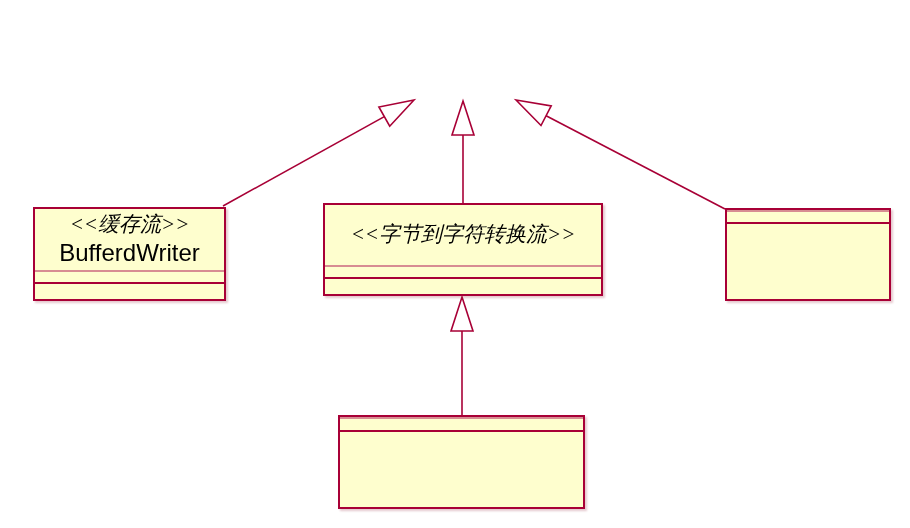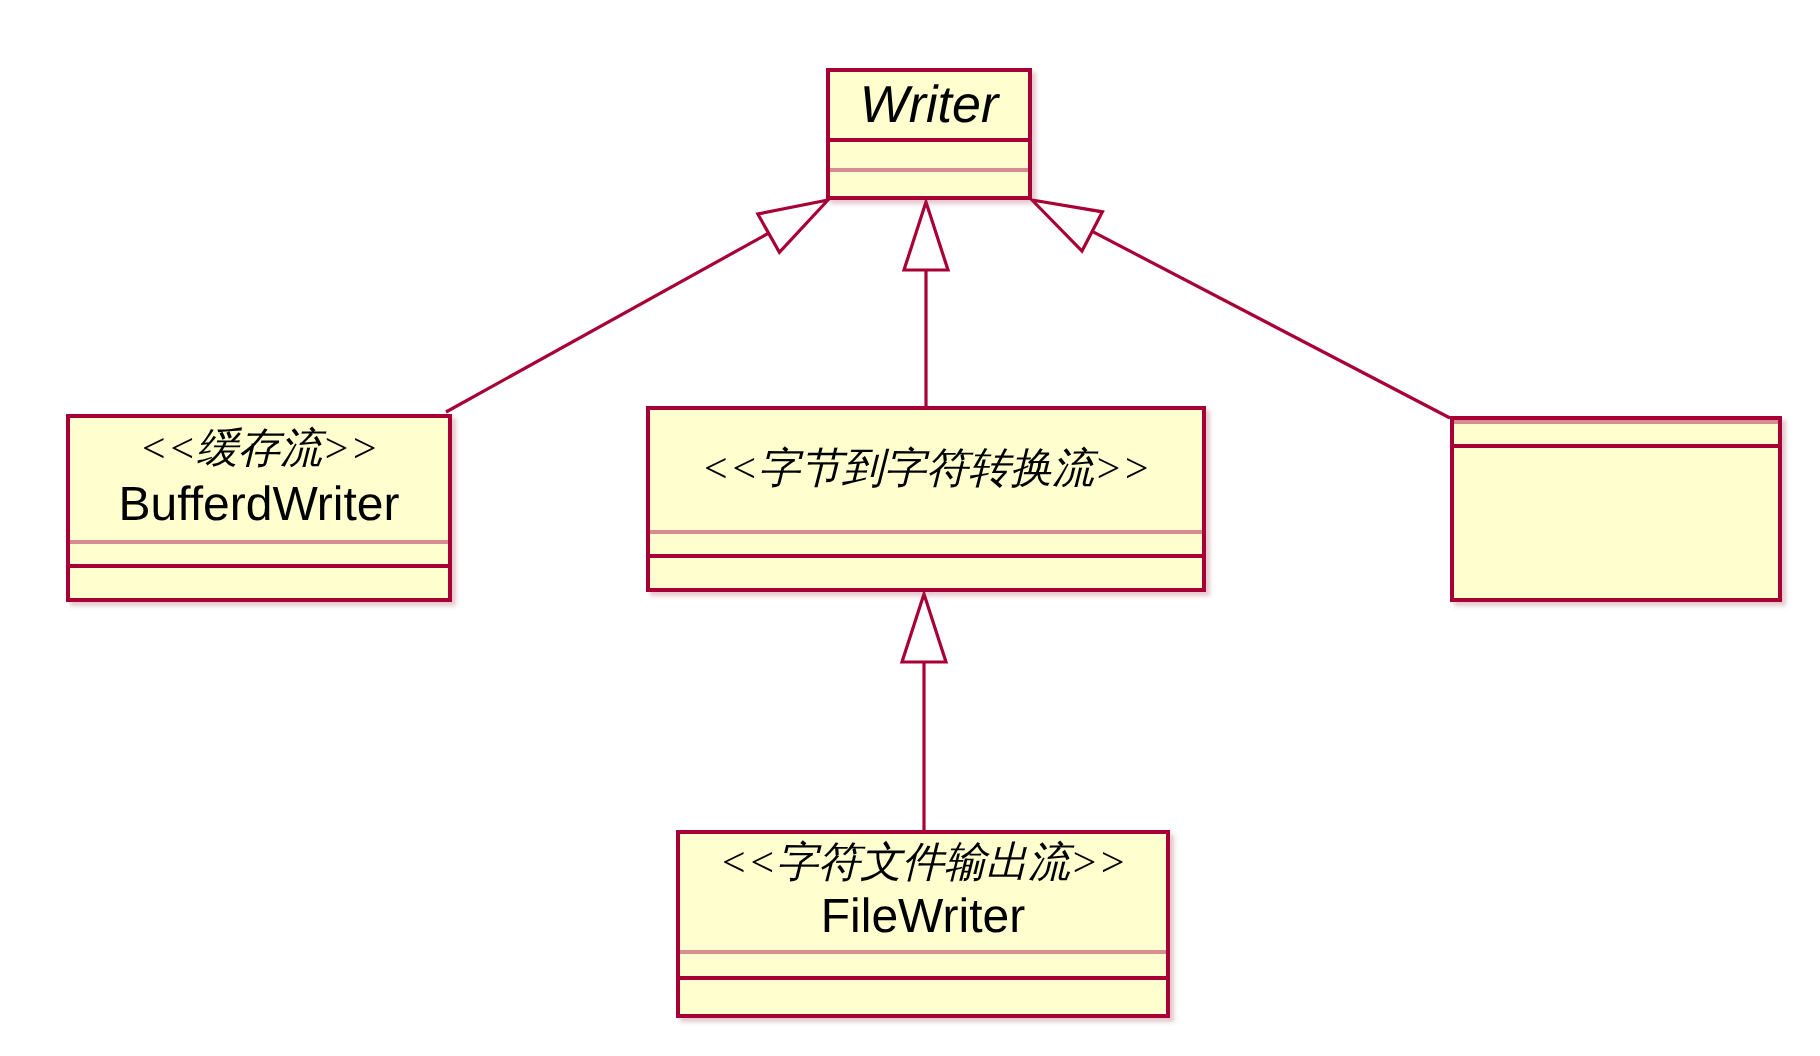--- a/index.html
+++ b/index.html
@@ -49,27 +49,20 @@
       <line class="edge-line" x1="725" y1="209" x2="546.1" y2="115.7"></line>
       <polygon class="edge-head" points="516,100 551.2,105.9 541.0,125.5"></polygon>
     </g>
 
     <g>
       <line class="edge-line" x1="462" y1="415" x2="462" y2="331"></line>
       <polygon class="edge-head" points="462,297 473,331 451,331"></polygon>
     </g>
   </svg>
 
-  <div class="uml-class abstract" style="left:413px;top:34px;width:103px;height:66px;">
-    <div class="title">
-      <span class="classname">Writer</span>
-    </div>
-    <div class="comp" style="height:15px;"></div>
-    <div class="comp light" style="height:14px;"></div>
-  </div>
 
   <div class="uml-class" style="left:33px;top:207px;width:193px;height:94px;">
     <div class="title">
       <span class="stereotype">&lt;&lt;缓存流&gt;&gt;</span>
       <span class="classname">BufferdWriter</span>
     </div>
     <div class="comp light" style="height:12px;"></div>
     <div class="comp" style="height:17px;"></div>
   </div>
 
@@ -80,21 +73,17 @@
     <div class="comp light" style="height:12px;"></div>
     <div class="comp" style="height:17px;"></div>
   </div>
 
   <div class="uml-class" style="left:725px;top:208px;width:166px;height:93px;">
     <div class="comp light" style="height:12px;"></div>
     <div class="comp" style="height:17px;"></div>
   </div>
 
   <div class="uml-class" style="left:338px;top:415px;width:247px;height:94px;">
-    <div class="title">
-      <span class="stereotype">&lt;&lt;字符文件输出流&gt;&gt;</span>
-      <span class="classname">FileWriter</span>
-    </div>
     <div class="comp light" style="height:13px;"></div>
     <div class="comp" style="height:19px;"></div>
   </div>
 
 </div>
 
 </body></html>

